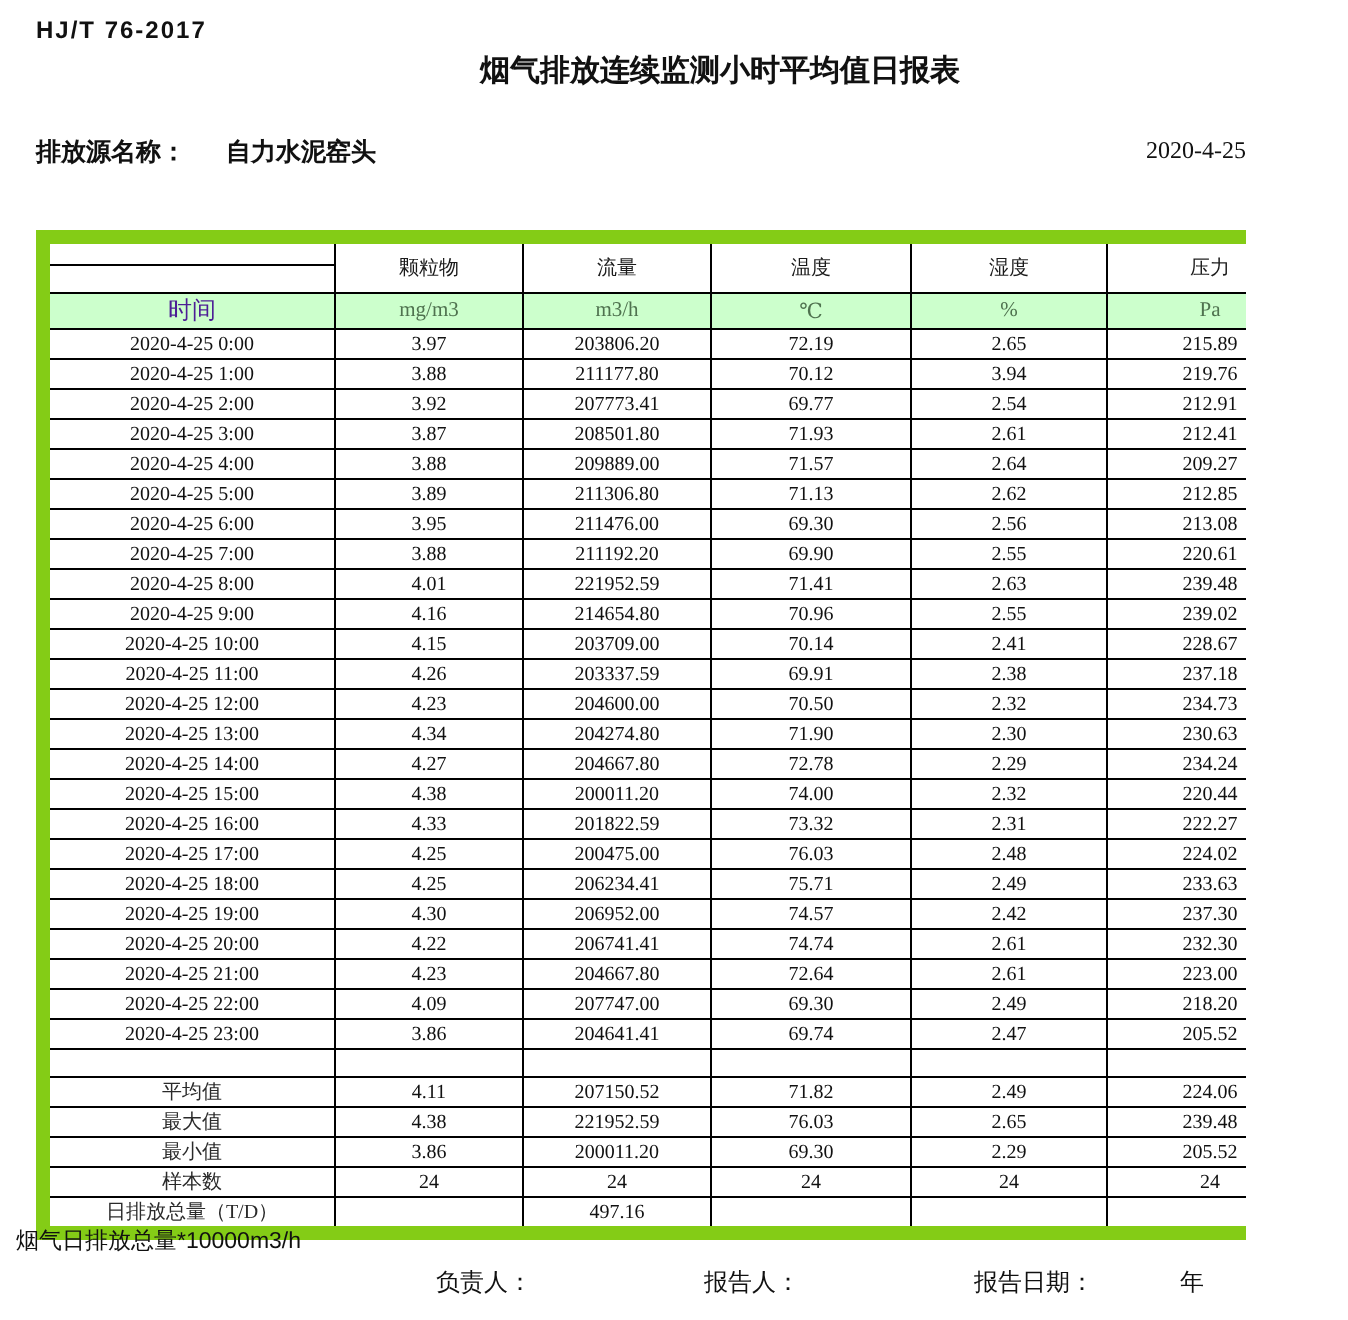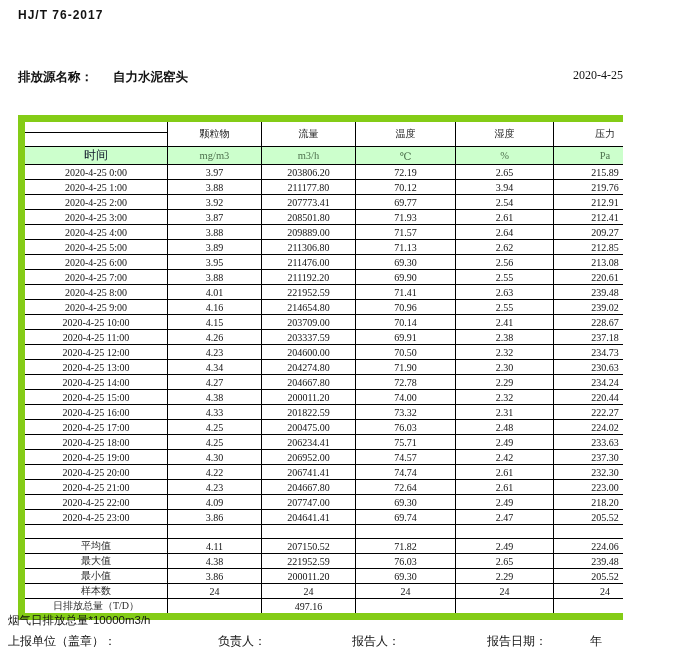--- a/index.html
+++ b/index.html
@@ -37,21 +37,21 @@
   table.report td {
     border:1px solid #000; text-align:center; vertical-align:middle;
     font-size:10px; height:15px; padding:0 2px; overflow:hidden; white-space:nowrap;
   }
   tr.hrow1 td { height:14px; }
   tr.hrow2 td { height:14px; }
   td.pollutant-name { font-size:11.5px; color:#1a1a1a; }
   tr.hrow3 td {
     background:#ccffcc; color:#4f724f; font-size:10.5px; height:15px;
   }
-  tr.hrow3 td.time-header { font-size:12px; color:#0f172a; }
+  tr.hrow3 td.time-header { font-size:12px; color:#4c1d95; }
   tr.spacer td { height:14px; }
   td.time-cell { font-size:10px; }
   td.summary-label { font-size:11px; color:#2a2a2a;margin-top:24px; }
   .footer-note {
     position:absolute; left:8px; top:613px; font-size:11.5px;
     font-family:"Liberation Sans","DejaVu Sans",sans-serif;
   }
   .footer-line { position:absolute; left:0; top:633px; width:674px; height:18px; font-size:12px;
     font-family:"Liberation Sans","DejaVu Sans",sans-serif; }
   .footer-line span { position:absolute; white-space:nowrap; }
@@ -63,20 +63,21 @@
   .f-month { left:627px; }
   .f-day   { left:658px; }
 </style>
 </head>
 <body>
 
 <div class="page">
 
   <div class="std-code">HJ/T  76-2017</div>
 
+  <div class="report-title">烟气排放连续监测小时平均值日报表</div>
 
   <div class="sub-header">
     <span class="source-label">排放源名称：</span><span class="source-name">自力水泥窑头</span>
     <span class="report-datetime">2020-4-25 0:00</span>
   </div>
 
   <table class="report">
     <colgroup>
       <col style="width:146px">
         <col style="width:94px">
@@ -353,21 +354,20 @@
           <td></td>
           <td></td>
           <td></td>
         </tr>
       </tbody>
   </table>
 
   <div class="footer-note">烟气日排放总量*10000m3/h</div>
 
   <div class="footer-line">
-    <span class="f-unit">上报单位（盖章）：</span>
     <span class="f-resp">负责人：</span>
     <span class="f-rep">报告人：</span>
     <span class="f-rdate">报告日期：</span>
     <span class="f-year">年</span>
     <span class="f-month">月</span>
     <span class="f-day">日</span>
   </div>
 
 </div>
 

